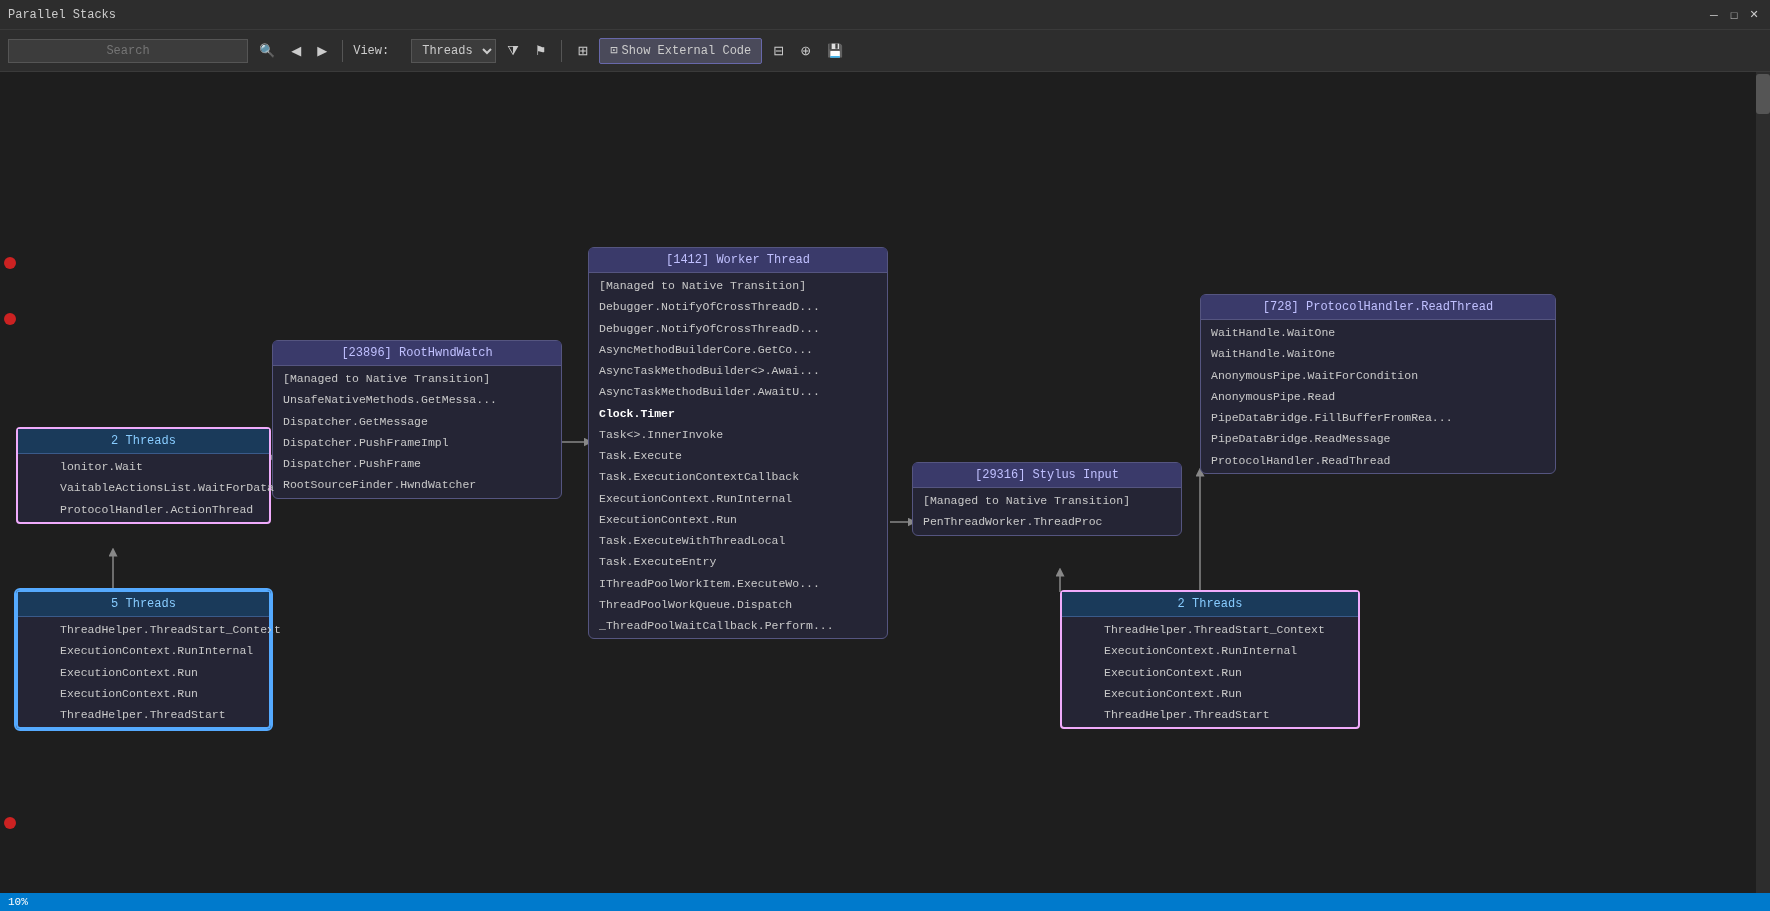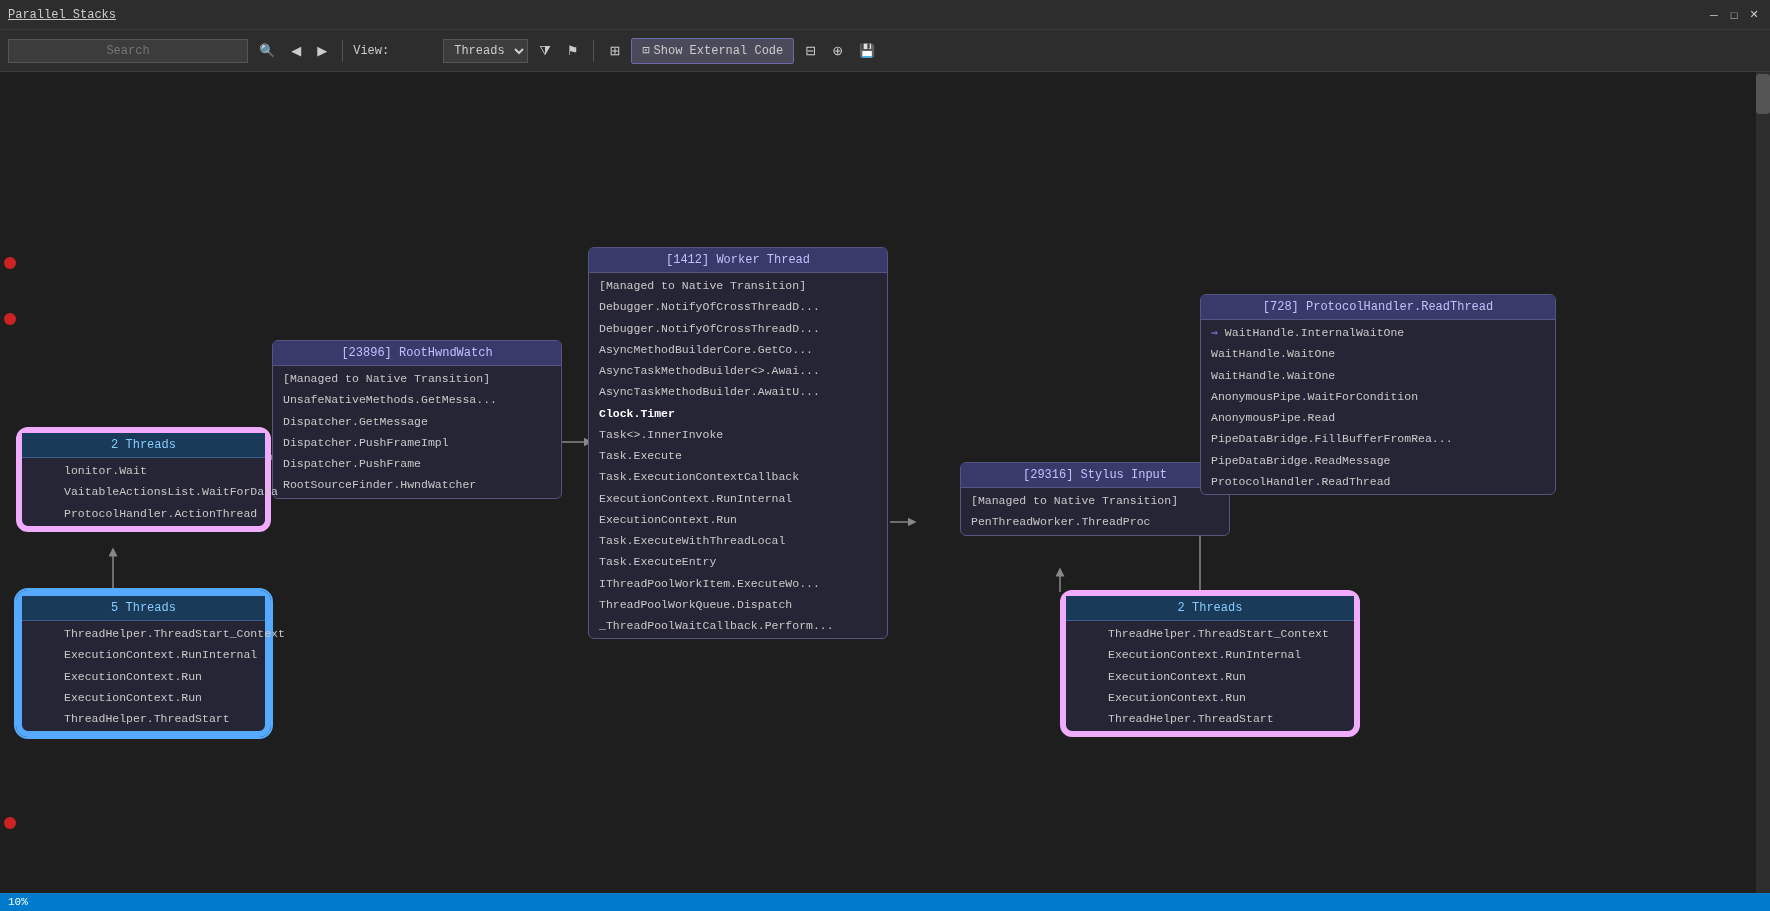--- a/index.html
+++ b/index.html
@@ -24,21 +24,20 @@
       border-bottom: 1px solid #3a3a3a;
     }
     .title-bar-left {
       display: flex;
       align-items: center;
       gap: 6px;
     }
     .title-text {
       font-size: 12px;
       color: #cccccc;
-      text-decoration: underline;
     }
     .title-bar-controls {
       display: flex;
       gap: 4px;
     }
     .title-btn {
       width: 16px; height: 16px;
       background: transparent;
       border: none;
       color: #cccccc;
@@ -93,21 +92,20 @@
     .view-dropdown {
       background: #3c3c3c;
       border: 1px solid #555;
       color: #cccccc;
       font-size: 12px;
       font-family: inherit;
       padding: 2px 6px;
       cursor: pointer;
       height: 24px;
       outline: none;
-      margin-left: 32px;
     }
     .show-external-btn {
       background: #4a4a5a;
       border: 1px solid #6868aa;
       color: #cccccc;
       font-size: 12px;
       font-family: inherit;
       padding: 3px 10px;
       cursor: pointer;
       display: flex; align-items: center; gap: 4px;
@@ -157,22 +155,22 @@
     }
     .stack-node-row.arrow-marker::before {
       content: '⇒ ';
       color: #8888ff;
     }
 
     
     .thread-count-node {
       position: absolute;
       background: #252535;
-      border: 6px solid #f0abfc;
-      border-radius: 12px;
+      border: 2px solid #f0abfc;
+      border-radius: 4px;
       min-width: 160px;
     }
     .thread-count-node.selected {
       border-color: #55aaff;
       outline: 2px solid #55aaff;
     }
     .thread-count-header {
       background: #1a3a5a;
       padding: 5px 10px;
       font-size: 12px;
@@ -332,32 +330,31 @@
     <div class="stack-node-body">
       <div class="stack-node-row">[Managed to Native Transition]</div>
       <div class="stack-node-row">UnsafeNativeMethods.GetMessa...</div>
       <div class="stack-node-row">Dispatcher.GetMessage</div>
       <div class="stack-node-row">Dispatcher.PushFrameImpl</div>
       <div class="stack-node-row">Dispatcher.PushFrame</div>
       <div class="stack-node-row">RootSourceFinder.HwndWatcher</div>
     </div>
   </div>
 
-  <div class="stack-node" style="left:912px; top:390px; width:270px;margin-left:48px;">
+  <div class="stack-node" style="left:912px; top:390px; width:270px;">
     <div class="stack-node-header">[29316] Stylus Input</div>
     <div class="stack-node-body">
       <div class="stack-node-row">[Managed to Native Transition]</div>
       <div class="stack-node-row">PenThreadWorker.ThreadProc</div>
     </div>
   </div>
 
   <div class="stack-node" style="left:1200px; top:222px; width:356px;">
     <div class="stack-node-header">[728] ProtocolHandler.ReadThread</div>
     <div class="stack-node-body">
-      <div class="stack-node-row arrow-marker">WaitHandle.InternalWaitOne</div>
       <div class="stack-node-row">WaitHandle.WaitOne</div>
       <div class="stack-node-row">WaitHandle.WaitOne</div>
       <div class="stack-node-row">AnonymousPipe.WaitForCondition</div>
       <div class="stack-node-row">AnonymousPipe.Read</div>
       <div class="stack-node-row">PipeDataBridge.FillBufferFromRea...</div>
       <div class="stack-node-row">PipeDataBridge.ReadMessage</div>
       <div class="stack-node-row">ProtocolHandler.ReadThread</div>
     </div>
   </div>
 

